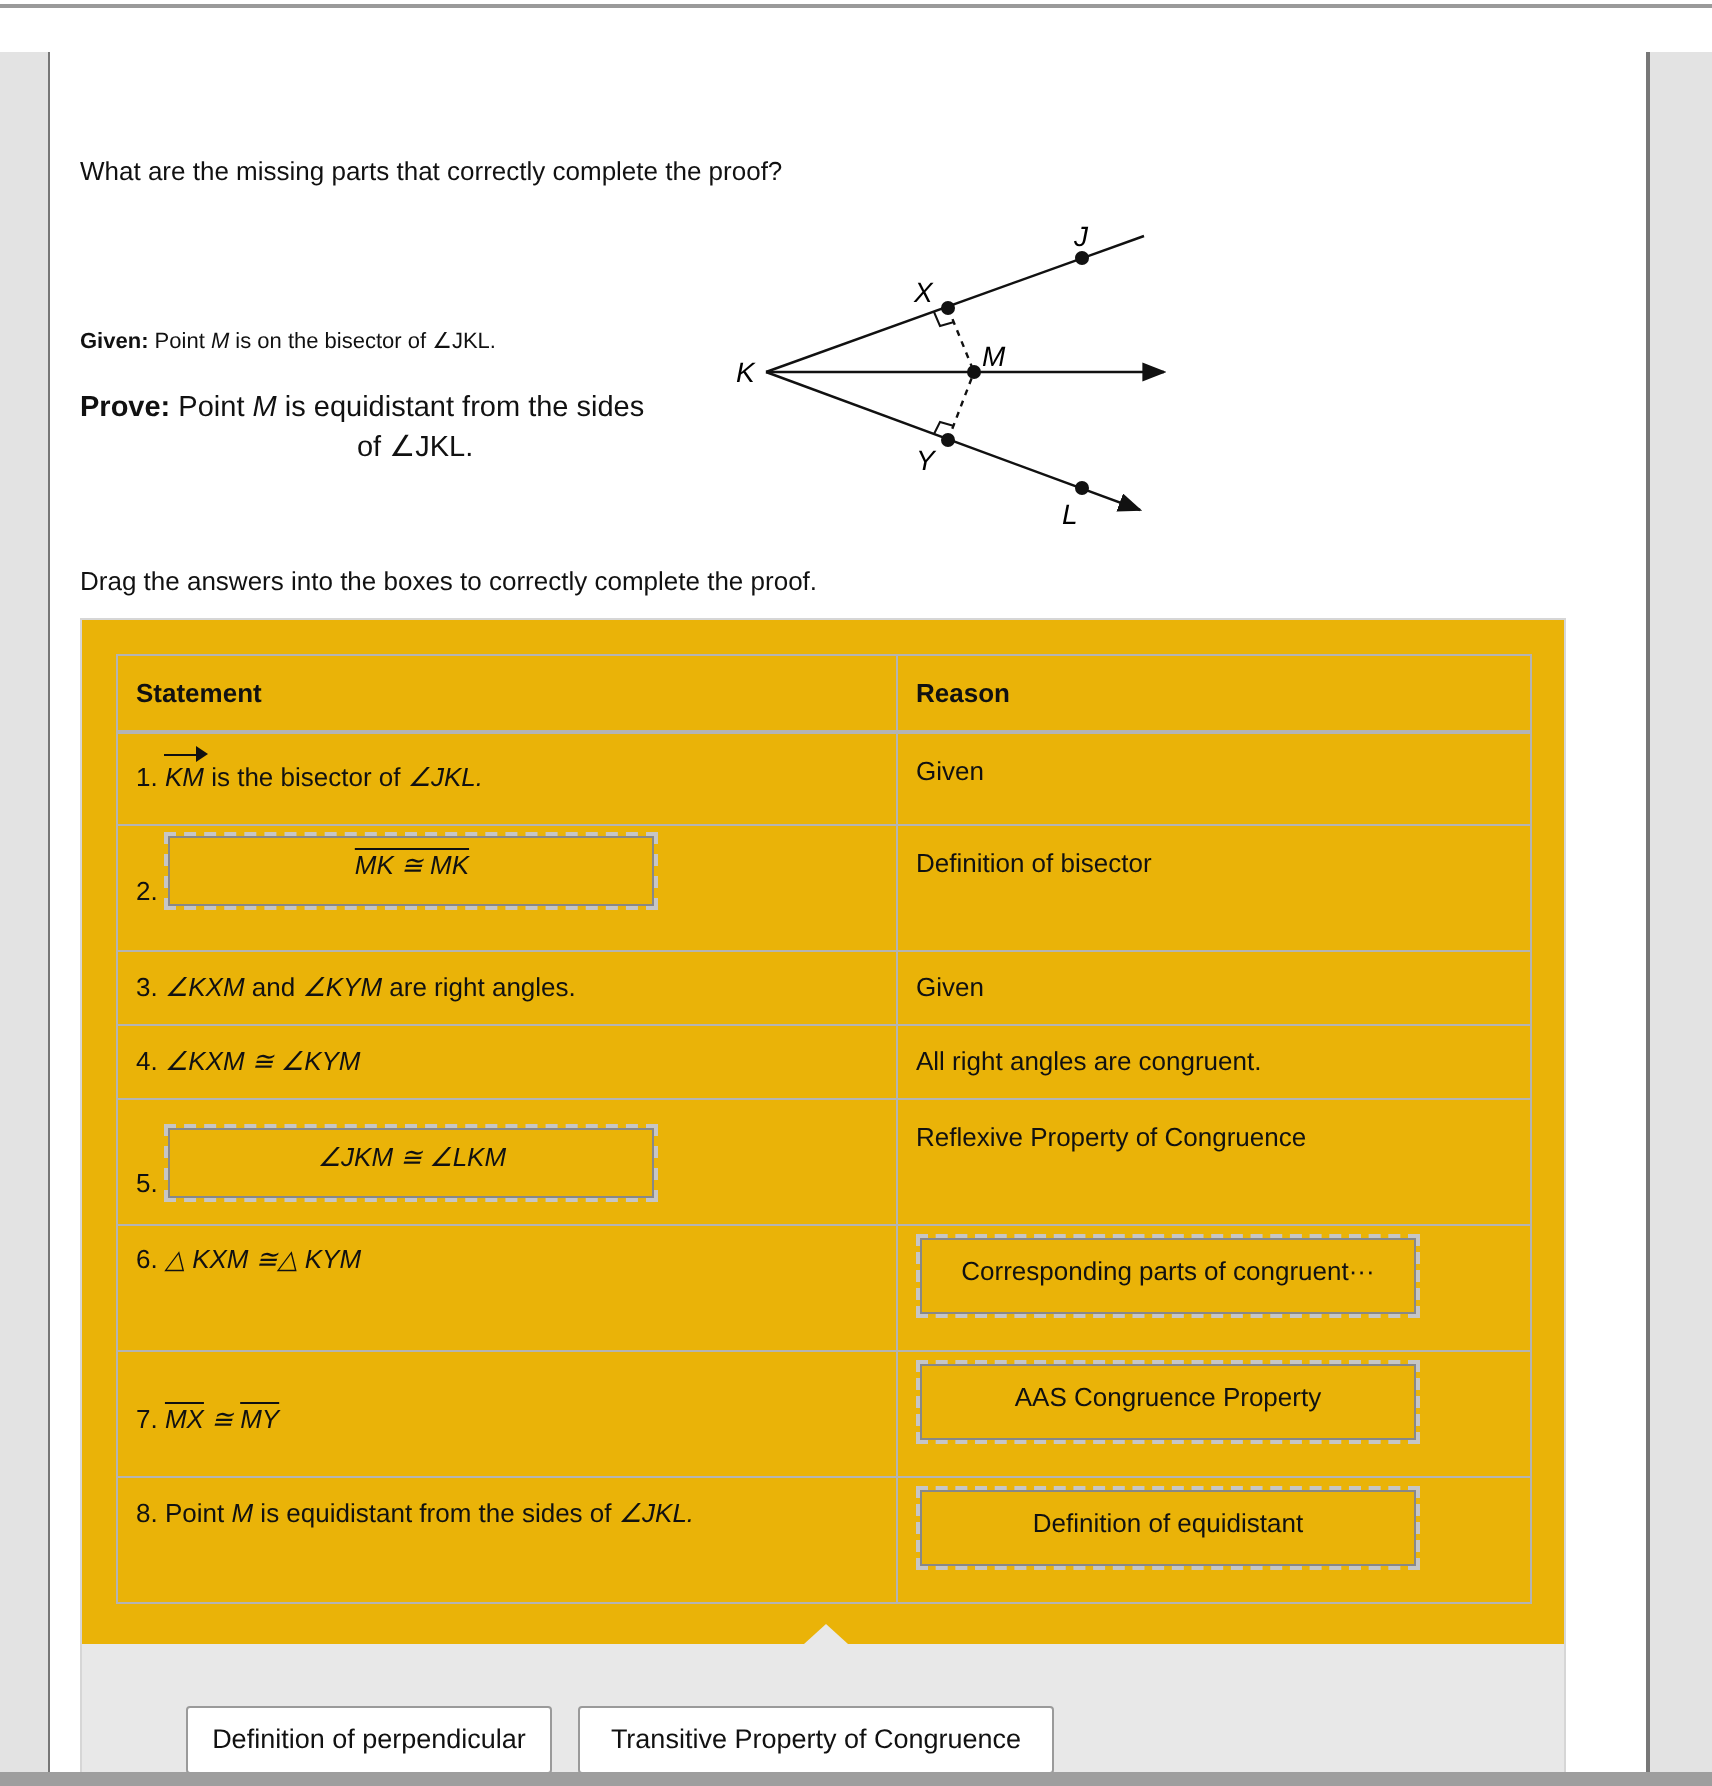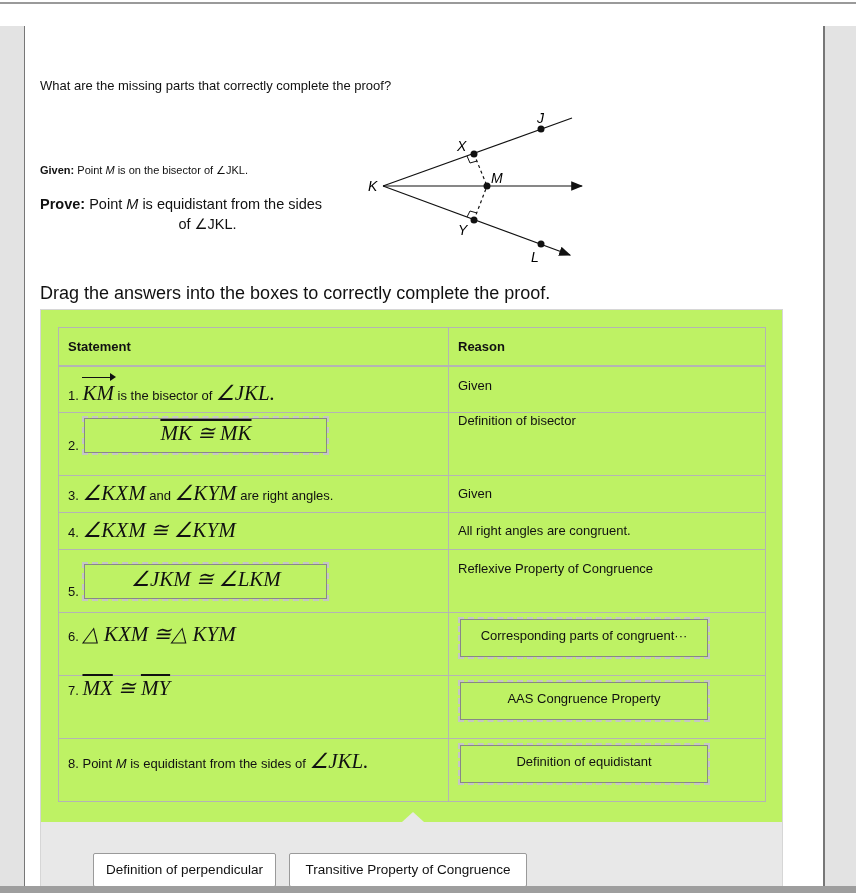--- a/index.html
+++ b/index.html
@@ -11,34 +11,34 @@
   .bottombar { position:absolute; left:0; top:886px; width:856px; height:7px; background:#9e9e9e; }
 
   .question { position:absolute; left:40px; top:78px; font-size:13px; }
   .given { position:absolute; left:40px; top:164px; font-size:11px; }
   .prove { position:absolute; left:40px; top:194px; font-size:14.5px; line-height:20px;text-align:center; }
   .prove .indent { padding-left:53px; display:block; }
   b.lbl { font-weight:bold; }
   .it { font-style:italic; }
   .diagram { position:absolute; left:360px; top:105px; width:240px; height:165px; }
 
-  .instruction { position:absolute; left:40px; top:283px; font-size:18px; }
+  .instruction { position:absolute; left:40px; top:283px; font-size:13px; }
 
-  .dragarea { position:absolute; left:40px; top:309px; width:741px; height:580px; border:1px solid #d6d6d6; background:#bef264; }
+  .dragarea { position:absolute; left:40px; top:309px; width:741px; height:580px; border:1px solid #d6d6d6; background:#eab308; }
   .tray { position:absolute; left:0; top:512px; width:741px; height:70px; background:#e8e8e8; }
   .tray-notch { position:absolute; left:361px; top:-10px; width:0; height:0;
                 border-left:11px solid transparent; border-right:11px solid transparent; border-bottom:10px solid #e8e8e8; }
   .chip { position:absolute; top:31px; height:32px; background:#fff; border:1px solid #9a9a9a; border-radius:2px;
           font-size:13.5px; line-height:32px; text-align:center; cursor:grab; }
 
   table.proof { position:absolute; left:17px; top:17px; width:708px; border-collapse:collapse; font-size:13px; }
   table.proof td, table.proof th { border:1px solid #b4b4b4; vertical-align:top; padding:0 9px; text-align:left; }
   table.proof th { font-weight:bold; height:37px; vertical-align:middle; border-bottom:2px solid #b4b4b4; }
   .col1 { width:371px; }
-  .math { font-family:Liberation Serif, serif; font-style:italic; font-size:21px;text-align:right; }
+  .math { font-family:Liberation Sans, sans-serif; font-style:italic; font-size:13px;text-align:right; }
   .ov { text-decoration:overline; }
   .arrowover { position:relative; display:inline-block; }
   .arrowover::before { content:""; position:absolute; left:0; right:0; top:-4px; border-top:1.3px solid #111; }
   .arrowover::after { content:""; position:absolute; right:-2px; top:-8px; width:0; height:0;
                       border-left:6px solid #111; border-top:4px solid transparent; border-bottom:4px solid transparent; }
   .dropbox { display:inline-block; width:247px; height:39px; border:2px dashed #c6c6c6; outline:1px solid #888; outline-offset:-3px;
              text-align:center; vertical-align:top; box-sizing:border-box; }
   .dropbox.reason { width:252px; height:42px; font-size:13px; font-family:"Liberation Sans", sans-serif; line-height:34px; }
 </style>
 </head>
@@ -104,21 +104,21 @@
       <td style="padding-top:11px">Given</td>
     </tr>
 
     <tr style="height:63px">
       <td style="padding-top:3px">
         <span style="display:inline-block;margin-top:22px">2.</span>
         <span class="dropbox">
           <span class="math ov" style="line-height:30px">MK ≅ MK</span>
         </span>
       </td>
-      <td style="">Definition of bisector</td>
+      <td style="padding-top:11px">Definition of bisector</td>
     </tr>
 
     <tr style="height:37px">
       <td style="vertical-align:middle">
         <span>3.</span>
         <span class="math">∠KXM</span><span> and </span><span class="math">∠KYM</span><span> are right angles.</span>
       </td>
       <td style="vertical-align:middle">Given</td>
     </tr>
 
@@ -146,21 +146,21 @@
         <span class="math">△ KXM ≅△ KYM</span>
       </td>
       <td style="padding-top:4px">
         <span class="dropbox reason">
           <span>Corresponding parts of congruent···</span>
         </span>
       </td>
     </tr>
 
     <tr style="height:63px">
-      <td style="padding-top:0">
+      <td style="padding-top:26px">
         <span>7.</span>
         <span class="math ov">MX</span><span class="math"> ≅ </span><span class="math ov">MY</span>
       </td>
       <td style="padding-top:4px">
         <span class="dropbox reason">
           <span>AAS Congruence Property</span>
         </span>
       </td>
     </tr>
 

